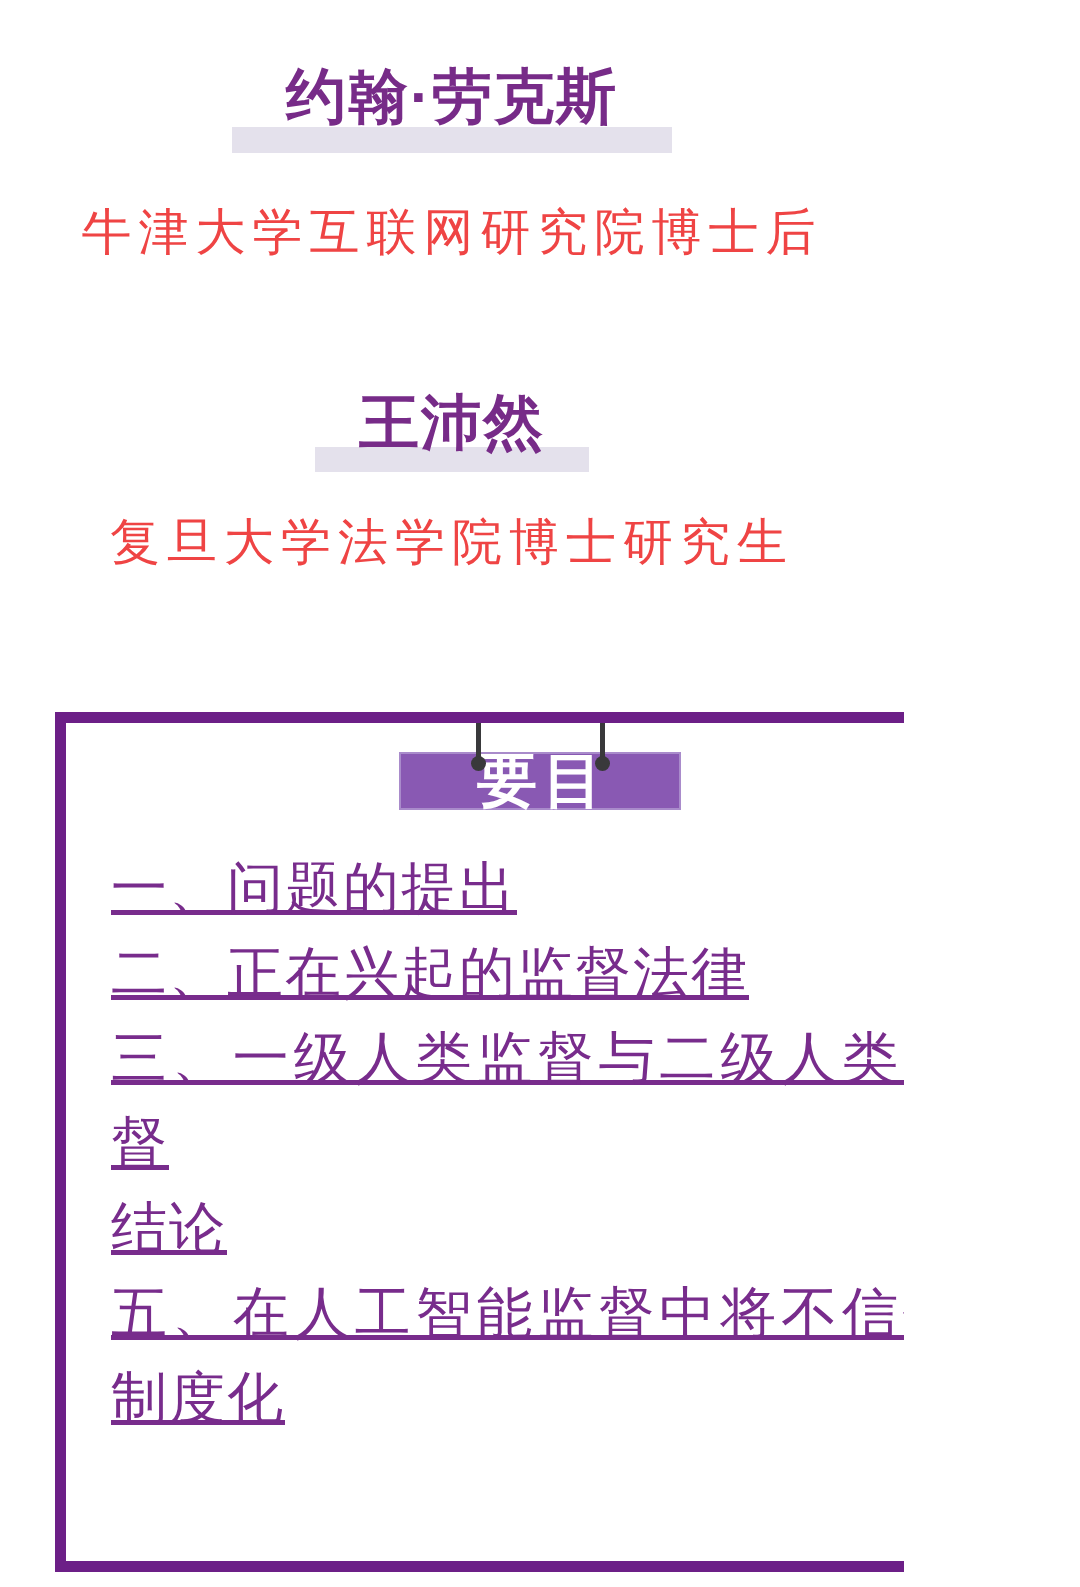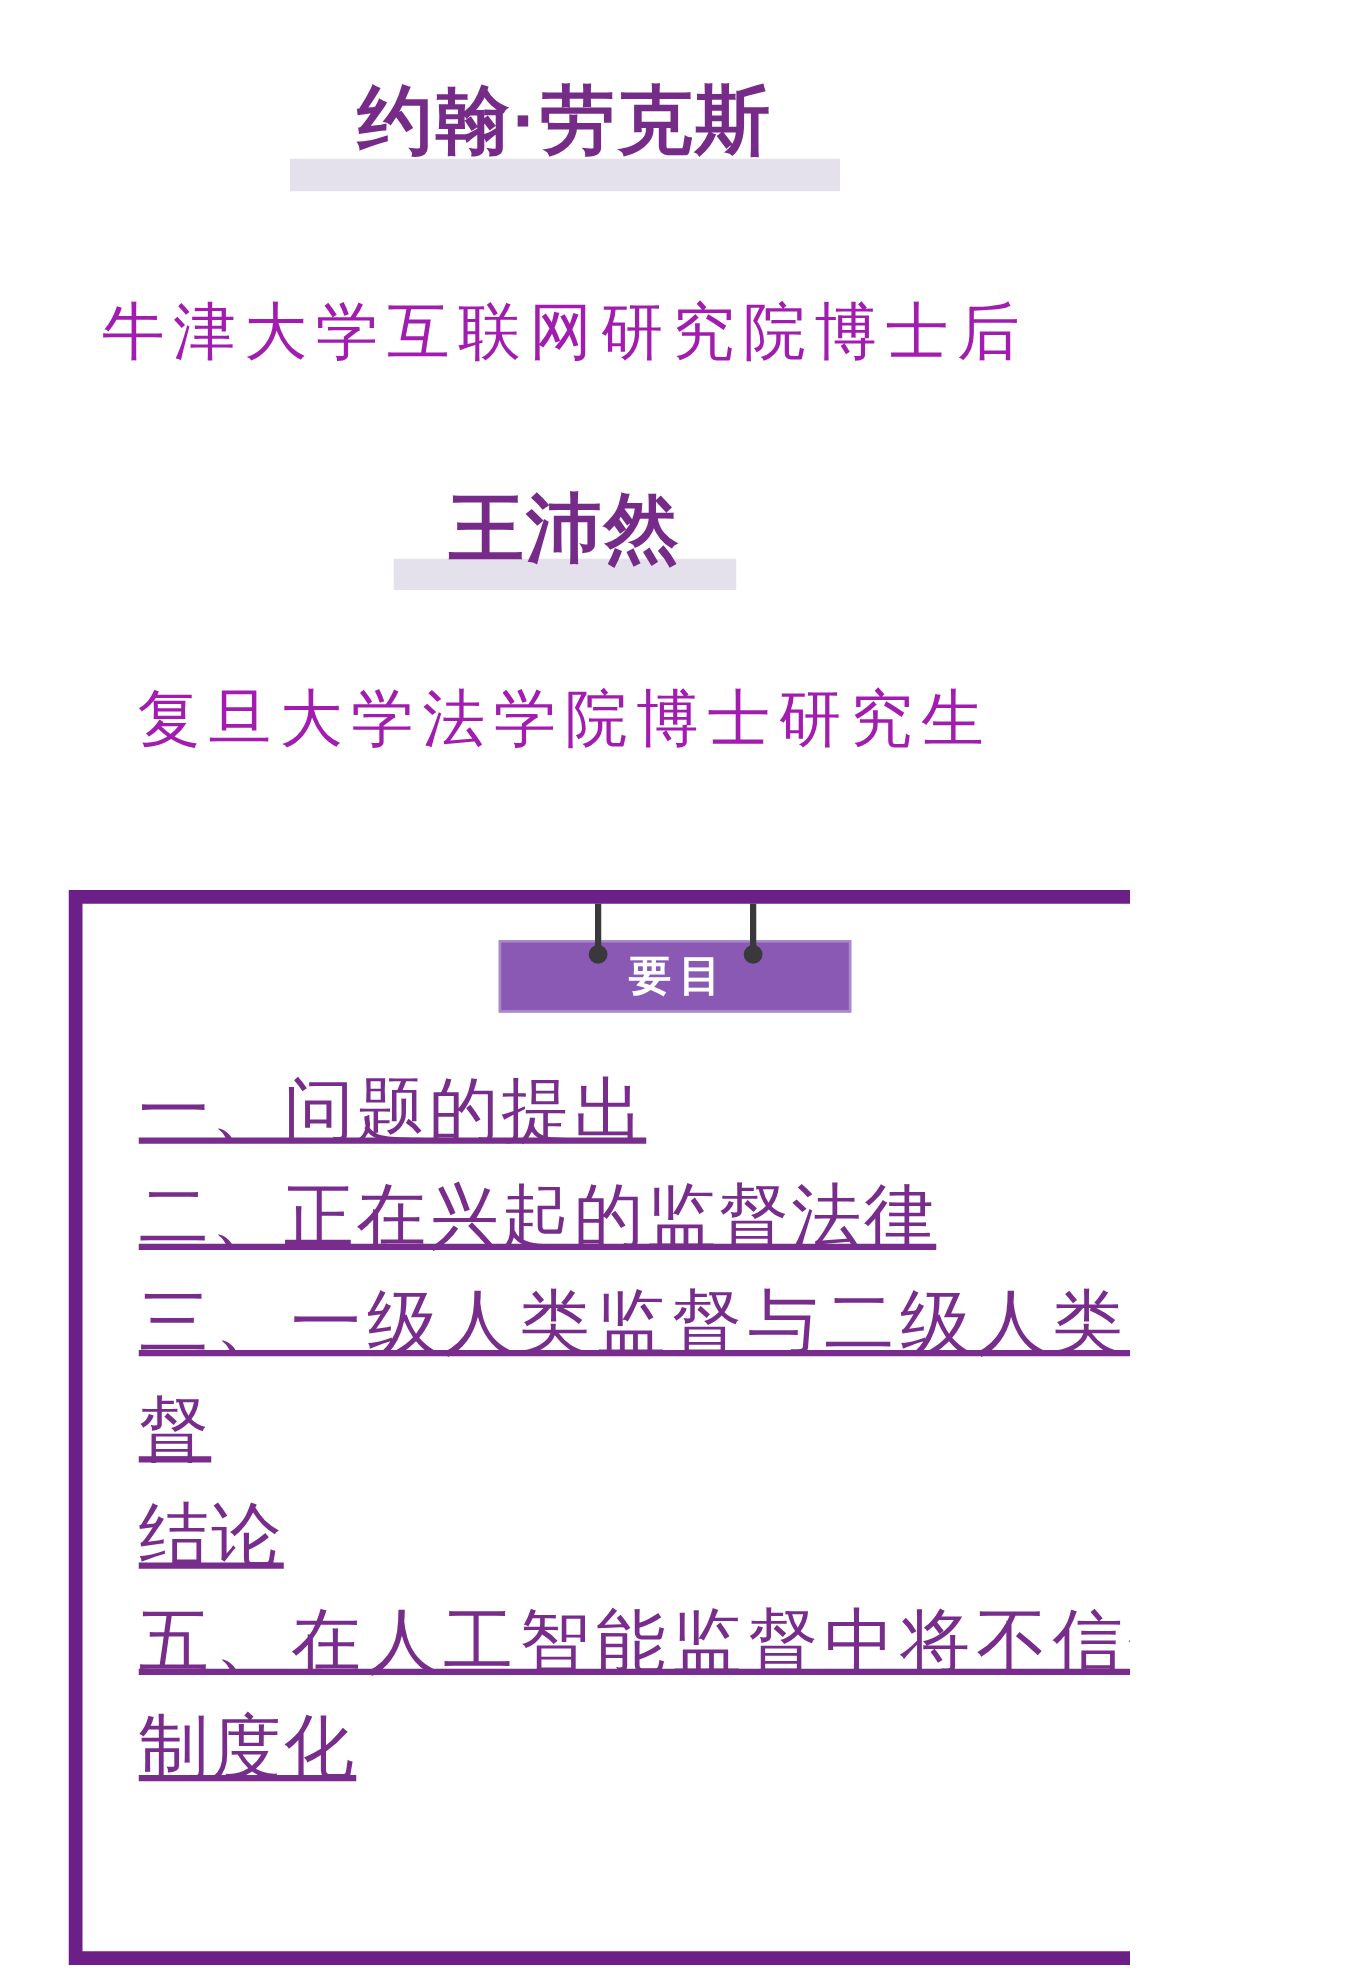--- a/index.html
+++ b/index.html
@@ -42,25 +42,24 @@
   }
   .name-bar.first  { top: 127px; width: 440px; height: 26px; }
   .name-bar.second { top: 447px; width: 274px; height: 25px; }
 
   
   .author-affiliation {
     position: absolute;
     left: 0;
     width: 100%;
     text-align: center;
-    color: #a21caf;
+    color: #ef4444;
     font-size: 50px;
     line-height: 1;
     letter-spacing: 7px;
-    margin-top: 33px;
   }
   .author-affiliation.first  { top: 207px; }
   .author-affiliation.second { top: 517px; }
 
   
   .outline-box {
     position: absolute;
     left: 55px;
     top: 712px;
     width: 970px;
@@ -82,21 +81,21 @@
     background: #8959B3;
     border: 2px solid #A98BCB;
     display: flex;
     align-items: center;
     justify-content: center;
     z-index: 1;
   }
   .outline-heading {
     color: #FFFFFF;
     font-weight: bold;
-    font-size: 34px;
+    font-size: 60px;
     line-height: 1;
     letter-spacing: 6px;
     text-indent: 6px;
   }
 
   
   .pin-string {
     position: absolute;
     top: 0;
     width: 5px;

